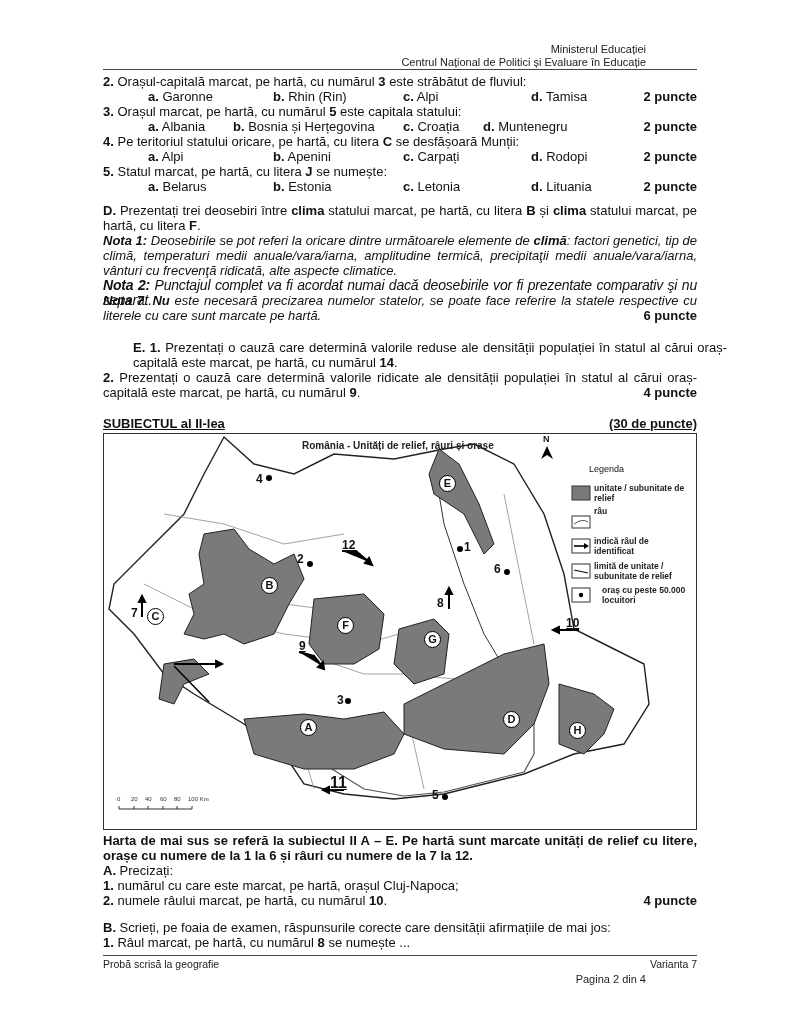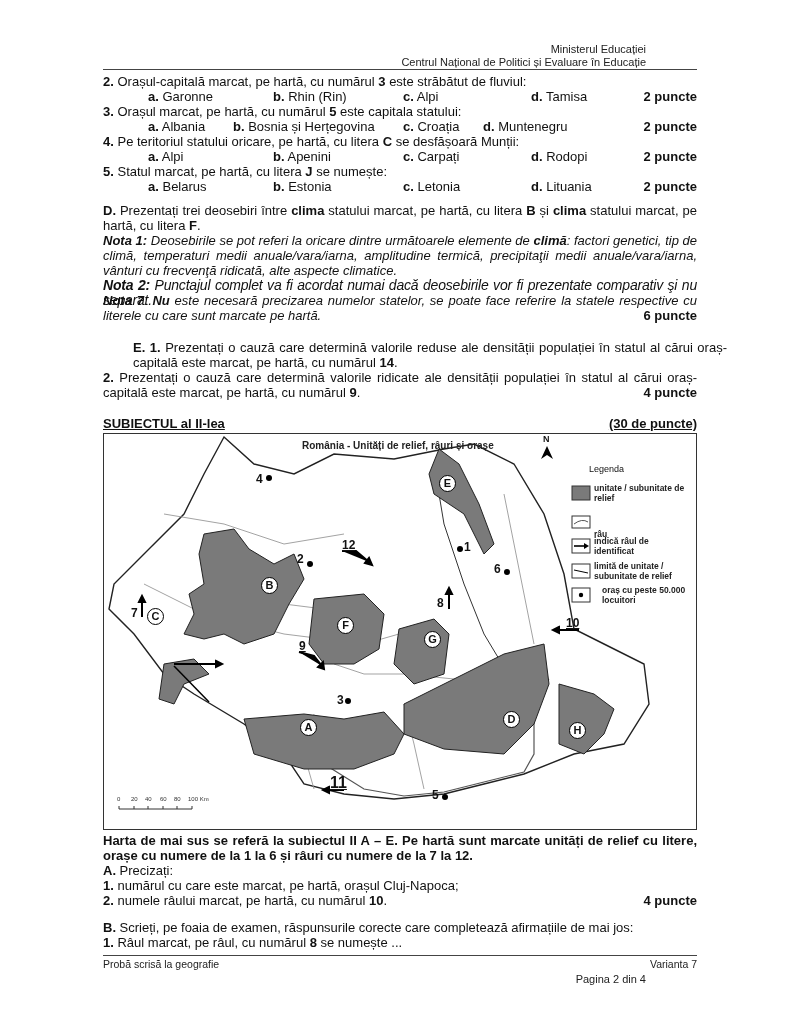--- a/index.html
+++ b/index.html
@@ -162,21 +162,21 @@
     </g>
 
     <path d="M15,375 L88,375 M15,372 L15,375 M30,372 L30,375 M44,372 L44,375 M59,372 L59,375 M73,372 L73,375 M88,372 L88,375" stroke="#333" stroke-width="1" fill="none"></path>
   </svg>
 
   <div class="abs" style="left:198px; top:6px; font-size:10px; font-weight:bold; color:#222;">România - Unități de relief, râuri și orașe</div>
   <div class="abs" style="left:439px; top:0px; font-size:9px; font-weight:bold;">N</div>
 
   <div class="abs legend-title" style="left:485px; top:30px;">Legenda</div>
   <div class="abs legtxt" style="left:490px; top:50px; width:100px;">unitate / subunitate de relief</div>
-  <div class="abs legtxt" style="left:490px; top:96px; width:100px;">râu</div>
+  <div class="abs legtxt" style="left:490px; top:73px; width:100px;">râu</div>
   <div class="abs legtxt" style="left:490px; top:103px; width:85px;">indică râul de identificat</div>
   <div class="abs legtxt" style="left:490px; top:128px; width:100px;">limită de unitate / subunitate de relief</div>
   <div class="abs legtxt" style="left:490px; top:152px; width:85px;margin-left:8px;">oraș cu peste 50.000 locuitori</div>
 
   <div id="letters">
       <div class="abs" style="left: 196px; top: 285px; width: 17px; height: 17px; border: 1.3px solid rgb(0, 0, 0); border-radius: 50%; background: rgb(255, 255, 255); font-weight: bold; font-size: 11px; text-align: center; box-sizing: border-box; line-height: 15px;">A</div>
       <div class="abs" style="left: 157px; top: 143px; width: 17px; height: 17px; border: 1.3px solid rgb(0, 0, 0); border-radius: 50%; background: rgb(255, 255, 255); font-weight: bold; font-size: 11px; text-align: center; box-sizing: border-box; line-height: 15px;">B</div>
       <div class="abs" style="left: 43px; top: 174px; width: 17px; height: 17px; border: 1.3px solid rgb(0, 0, 0); border-radius: 50%; background: rgb(255, 255, 255); font-weight: bold; font-size: 11px; text-align: center; box-sizing: border-box; line-height: 15px;">C</div>
       <div class="abs" style="left: 399px; top: 277px; width: 17px; height: 17px; border: 1.3px solid rgb(0, 0, 0); border-radius: 50%; background: rgb(255, 255, 255); font-weight: bold; font-size: 11px; text-align: center; box-sizing: border-box; line-height: 15px;">D</div>
       <div class="abs" style="left: 335px; top: 41px; width: 17px; height: 17px; border: 1.3px solid rgb(0, 0, 0); border-radius: 50%; background: rgb(255, 255, 255); font-weight: bold; font-size: 11px; text-align: center; box-sizing: border-box; line-height: 15px;">E</div>
@@ -217,22 +217,22 @@
 </div>
 <div class="abs line" style="top:878px;">
   <b>1.</b><span> numărul cu care este marcat, pe hartă, orașul Cluj-Napoca;</span>
 </div>
 <div class="abs line" style="top:893px;">
   <b>2.</b><span> numele râului marcat, pe hartă, cu numărul </span><b>10</b><span>.</span>
   <span class="pts">4 puncte</span>
 </div>
 
 <div class="abs line" style="top:920px;">
-  <b>B.</b><span> Scrieți, pe foaia de examen, răspunsurile corecte care completează afirmațiile de mai jos:</span>
+  <b>B.</b><span> Scrieți, pe foaia de examen, răspunsurile corecte care densității afirmațiile de mai jos:</span>
 </div>
 <div class="abs line" style="top:935px;">
-  <b>1.</b><span> Râul marcat, pe râul, cu numărul </span><b>8</b><span> se numește ...</span>
+  <b>1.</b><span> Râul marcat, pe hartă, cu numărul </span><b>8</b><span> se numește ...</span>
 </div>
 
 <div class="abs rule" style="top:955px;"></div>
 <div class="abs foot" style="top:958px; left:103px;">Probă scrisă la geografie</div>
 <div class="abs foot" style="top:958px; right:94px;">Varianta 7</div>
 <div class="abs hdr" style="top:973px;">Pagina 2 din 4</div>
 
 </body></html>

